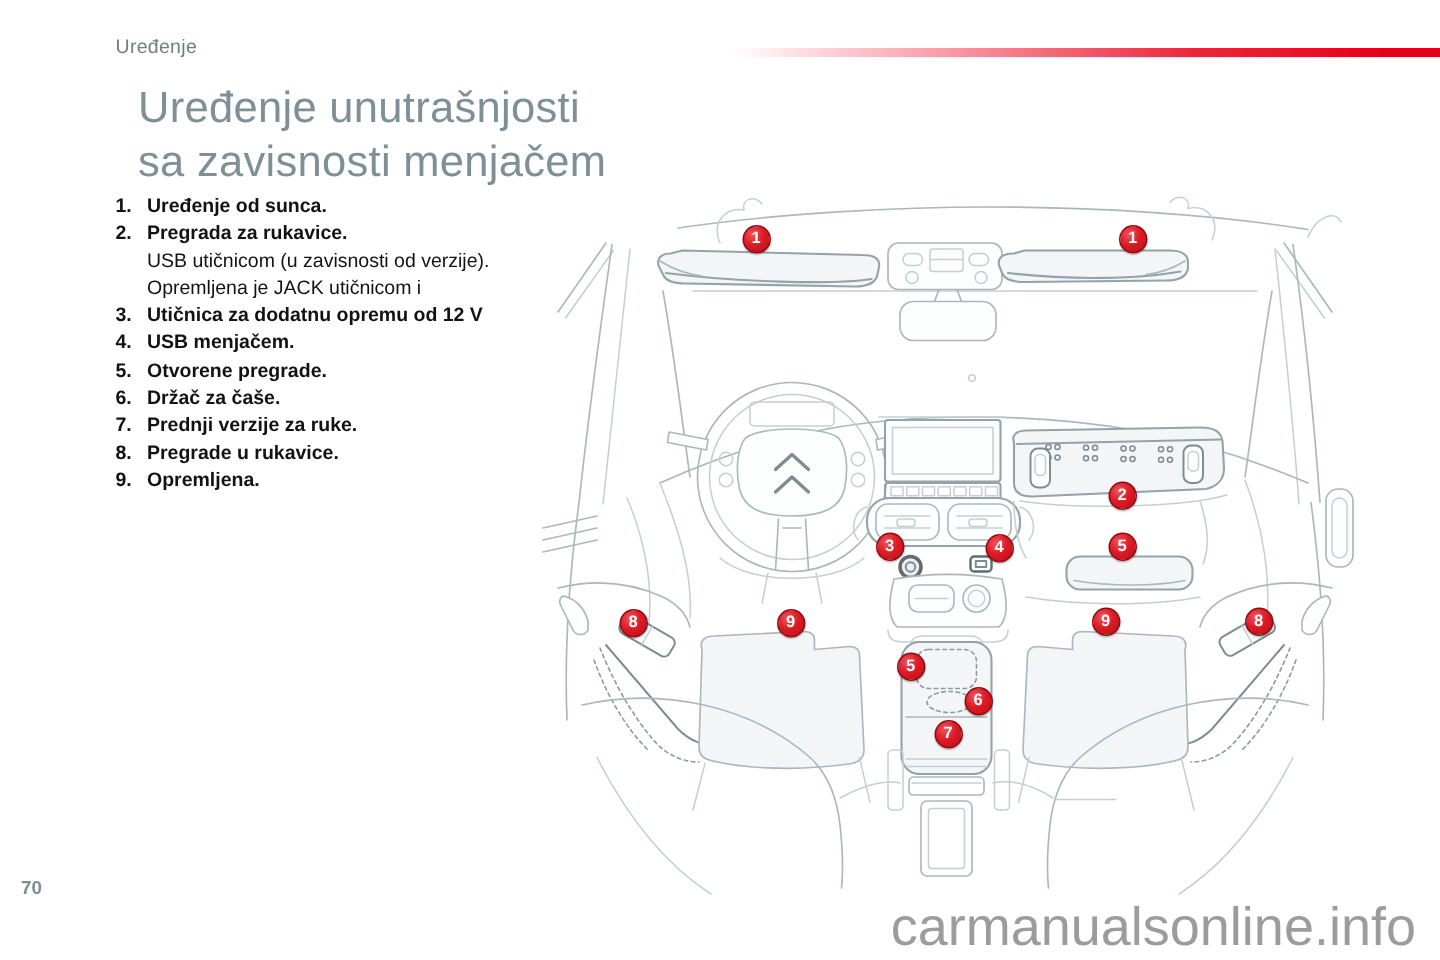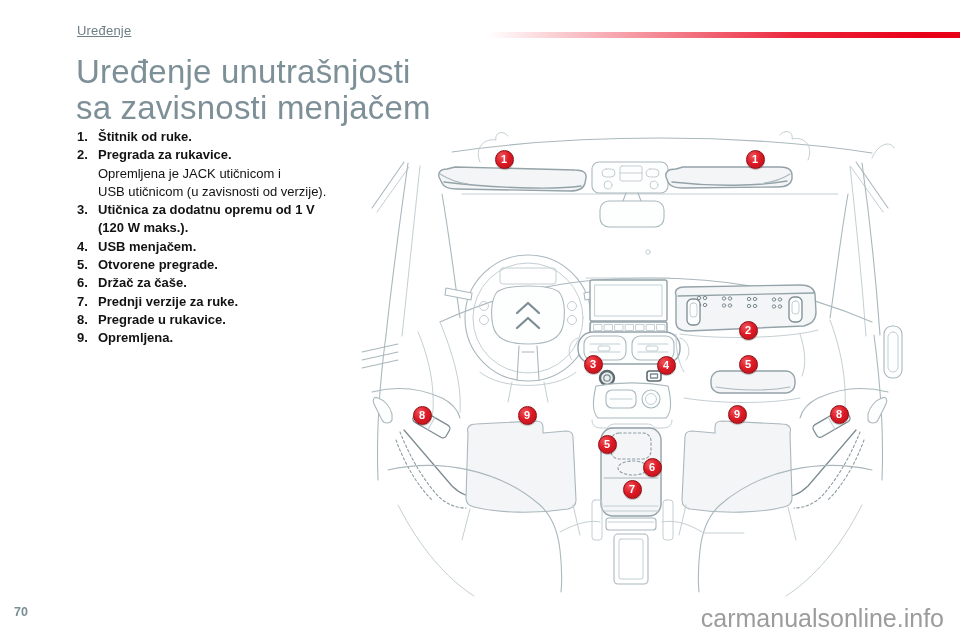--- a/index.html
+++ b/index.html
@@ -1,46 +1,46 @@
 <!DOCTYPE html>
 <html><head>
 <meta charset="utf-8">
 <style>
   html,body{margin:0;padding:0;background:#fff;}
   body{position:relative;width:960px;height:640px;overflow:hidden;
        font-family:"Liberation Sans",sans-serif;-webkit-font-smoothing:antialiased;}
 
   .eyebrow{position:absolute;left:77px;top:23px;font-size:13px;line-height:15px;
-           color:#6d7e85;letter-spacing:.2px;text-decoration:underline;}
+           color:#6d7e85;letter-spacing:.2px;}
 
   .redbar{position:absolute;top:32px;left:487px;right:0;height:6px;
           background:linear-gradient(90deg,rgba(232,0,25,0) 0%,rgba(232,0,25,.45) 35%,rgba(232,0,25,.85) 65%,#e80019 92%);}
 
-  .title{position:absolute;left:76px;top:54px;font-size:33px;line-height:36px;
+  .title{position:absolute;left:92px;top:54px;font-size:29px;line-height:36px;
          font-weight:400;color:#7e9097;letter-spacing:.2px;}
 
   .legend{position:absolute;left:77px;top:128px;width:290px;font-size:13px;
           line-height:18.3px;color:#121212;}
   .legend-item{display:flex;}
   .legend-num{width:21px;flex:0 0 21px;font-weight:700;}
   .legend-body{flex:1;}
   .legend-line{white-space:nowrap;}
   .legend-line.bold{font-weight:700;}
 
   .diagram{position:absolute;left:360px;top:130px;width:600px;height:470px;}
   .diagram svg{position:absolute;left:0;top:0;}
 
   .marker{position:absolute;box-sizing:border-box;width:19px;height:19px;border-radius:50%;
           background:radial-gradient(circle at 35% 30%,#f0545c 0%,#dd1b26 45%,#b90f17 100%);
           border:1px solid #8e0b12;color:#fff;font-size:11px;font-weight:700;
           display:flex;align-items:center;justify-content:center;
           box-shadow:0 1px 1px rgba(0,0,0,.25);}
 
-  .pagenum{position:absolute;left:14px;top:605px;font-size:12.5px;font-weight:700;color:#7a8e95;}
-  .watermark{position:absolute;right:16px;top:602px;font-size:25px;line-height:32px;
+  .pagenum{position:absolute;left:14px;top:585px;font-size:12.5px;font-weight:700;color:#7a8e95;}
+  .watermark{position:absolute;right:16px;top:602px;font-size:36px;line-height:32px;
              color:#9c9c9c;letter-spacing:0;}
 
   
   .s1{stroke:#94a3a9;stroke-width:1.4;fill:none;stroke-linecap:round;stroke-linejoin:round;}
   .s2{stroke:#aab8bd;stroke-width:1.1;fill:none;stroke-linecap:round;stroke-linejoin:round;}
   .s3{stroke:#c4cfd3;stroke-width:1;fill:none;stroke-linecap:round;stroke-linejoin:round;}
   .sd{stroke:#7d8c92;stroke-width:1.3;fill:none;stroke-linecap:round;stroke-linejoin:round;}
   .dash{stroke:#8d9da3;stroke-width:1.1;fill:none;stroke-dasharray:2.4 2.4;stroke-linecap:round;}
   .fl{fill:#f3f5f6;}
   .fw{fill:#fdfefe;}
@@ -50,36 +50,35 @@
 
 <div class="eyebrow">Uređenje</div>
 <div class="redbar"></div>
 
 <h1 class="title" style="margin:0;font-weight:400;"><span>Uređenje unutrašnjosti</span><br><span>sa zavisnosti menjačem</span></h1>
 
 <div class="legend" id="legend">
     <div class="legend-item">
       <span class="legend-num">1.</span>
       <div class="legend-body">
-        <div class="legend-line bold">Štitnik od ruke.</div>
+        <div class="legend-line bold">Uređenje od sunca.</div>
       </div>
     </div>
     <div class="legend-item">
       <span class="legend-num">2.</span>
       <div class="legend-body">
         <div class="legend-line bold">Pregrada za rukavice.</div>
+        <div class="legend-line">USB utičnicom (u zavisnosti od verzije).</div>
         <div class="legend-line">Opremljena je JACK utičnicom i</div>
-        <div class="legend-line">USB utičnicom (u zavisnosti od verzije).</div>
       </div>
     </div>
     <div class="legend-item">
       <span class="legend-num">3.</span>
       <div class="legend-body">
-        <div class="legend-line bold">Utičnica za dodatnu opremu od 1 V</div>
-        <div class="legend-line bold">(120 W maks.).</div>
+        <div class="legend-line bold">Utičnica za dodatnu opremu od 12 V</div>
       </div>
     </div>
     <div class="legend-item">
       <span class="legend-num">4.</span>
       <div class="legend-body">
         <div class="legend-line bold">USB menjačem.</div>
       </div>
     </div>
     <div class="legend-item">
       <span class="legend-num">5.</span>

